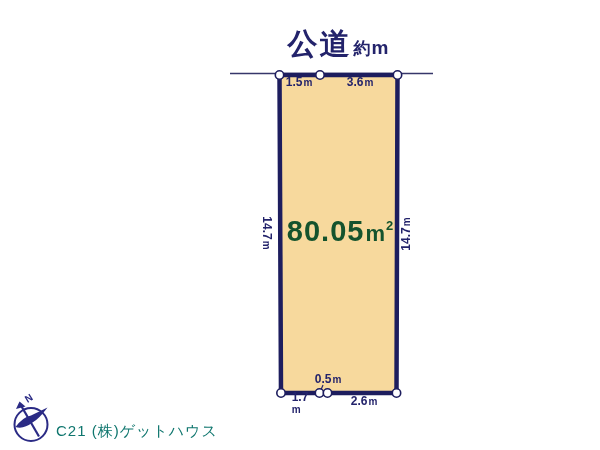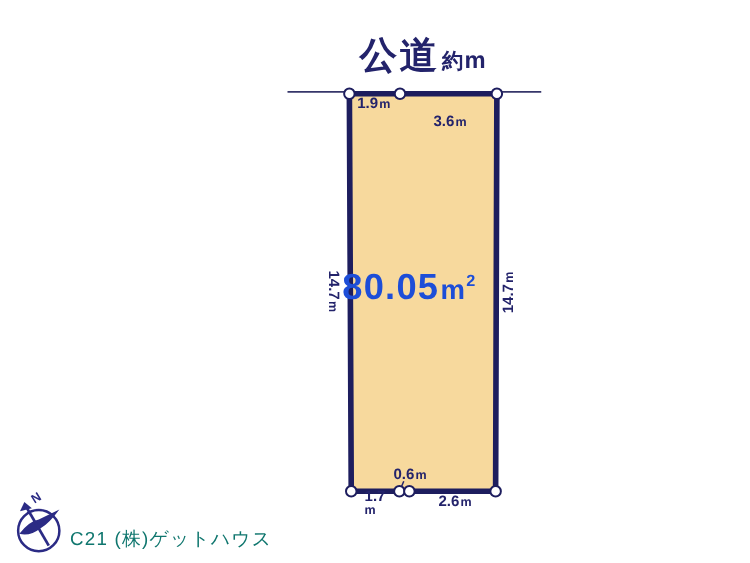--- a/index.html
+++ b/index.html
@@ -33,32 +33,32 @@
     transform:translate(-50%,-50%);
     white-space:nowrap;
     font-size:12px;font-weight:bold;
     color:#23236B;
     display:flex;align-items:baseline;
   }
   .lbl .unit{font-size:10px;margin-left:1px;}
   .lbl-rot-cw{transform:translate(-50%,-50%) rotate(90deg);}
   .lbl-rot-ccw{transform:translate(-50%,-50%) rotate(-90deg);}
   .lbl-top-1{left:299px;top:82px;}
-  .lbl-top-2{left:360px;top:82px;margin-top:15px;}
+  .lbl-top-2{left:360px;top:82px;}
   .lbl-left{left:267px;top:233px;}
   .lbl-right{left:406px;top:234px;}
   .lbl-b03{left:328px;top:379px;}
   .lbl-b17{left:299px;top:402px;flex-direction:column;}
   .lbl-b31{left:364px;top:401px;}
   
   .area{
-    position:absolute;left:327px;top:231px;
+    position:absolute;left:340px;top:231px;
     transform:translate(-50%,-50%);
     display:flex;align-items:baseline;
-    white-space:nowrap;color:#1d4ed8;font-weight:bold;
+    white-space:nowrap;color:#14532d;font-weight:bold;
   }
   .area .a-val{font-size:29px;letter-spacing:1px;}
   .area .a-unit{font-size:22px;margin-left:1px;}
   .area .a-sup{font-size:13px;position:relative;top:-11px;margin-left:1px;}
   
   .compass{position:absolute;left:8px;top:388px;width:50px;height:58px;}
   .watermark{
     position:absolute;left:56px;top:422px;
     font-size:15px;letter-spacing:1px;
     color:#0f766e;font-weight:normal;
@@ -89,21 +89,21 @@
       <circle cx="320" cy="75" r="4.2"></circle>
       <circle cx="397.5" cy="75" r="4.2"></circle>
       <circle cx="281" cy="393" r="4.2"></circle>
       <circle cx="319.5" cy="393" r="4.2"></circle>
       <circle cx="327.5" cy="393" r="4.2"></circle>
       <circle cx="396.5" cy="393" r="4.2"></circle>
     </g>
   </svg>
 
   <div class="lbl lbl-top-1">
-    <span>1.9</span>
+    <span>1.5</span>
       <span class="unit">m</span>
   </div>
   <div class="lbl lbl-top-2">
     <span>3.6</span>
       <span class="unit">m</span>
   </div>
 
   <div class="lbl lbl-left lbl-rot-cw">
     <span>14.7</span>
       <span class="unit">m</span>
@@ -117,21 +117,21 @@
     <span class="a-val">80.05</span>
     <span class="a-unit">m</span>
     <span class="a-sup">2</span>
   </div>
 
   <div class="lbl lbl-b17">
     <span>1.7</span>
       <span class="unit">m</span>
   </div>
   <div class="lbl lbl-b03">
-    <span>0.6</span>
+    <span>0.5</span>
       <span class="unit">m</span>
   </div>
   <div class="lbl lbl-b31">
     <span>2.6</span>
       <span class="unit">m</span>
   </div>
 
   <svg class="compass" viewBox="0 0 50 58">
     <circle cx="23" cy="36.5" r="16.5" fill="none" stroke="#2B2B85" stroke-width="2"></circle>
     <path d="M7.5,39 Q15,29 23,27.5 L39.5,19.5 Q31,31 24.5,34.5 Q15.5,41.5 7.5,39 Z" fill="#2B2B85"></path>

